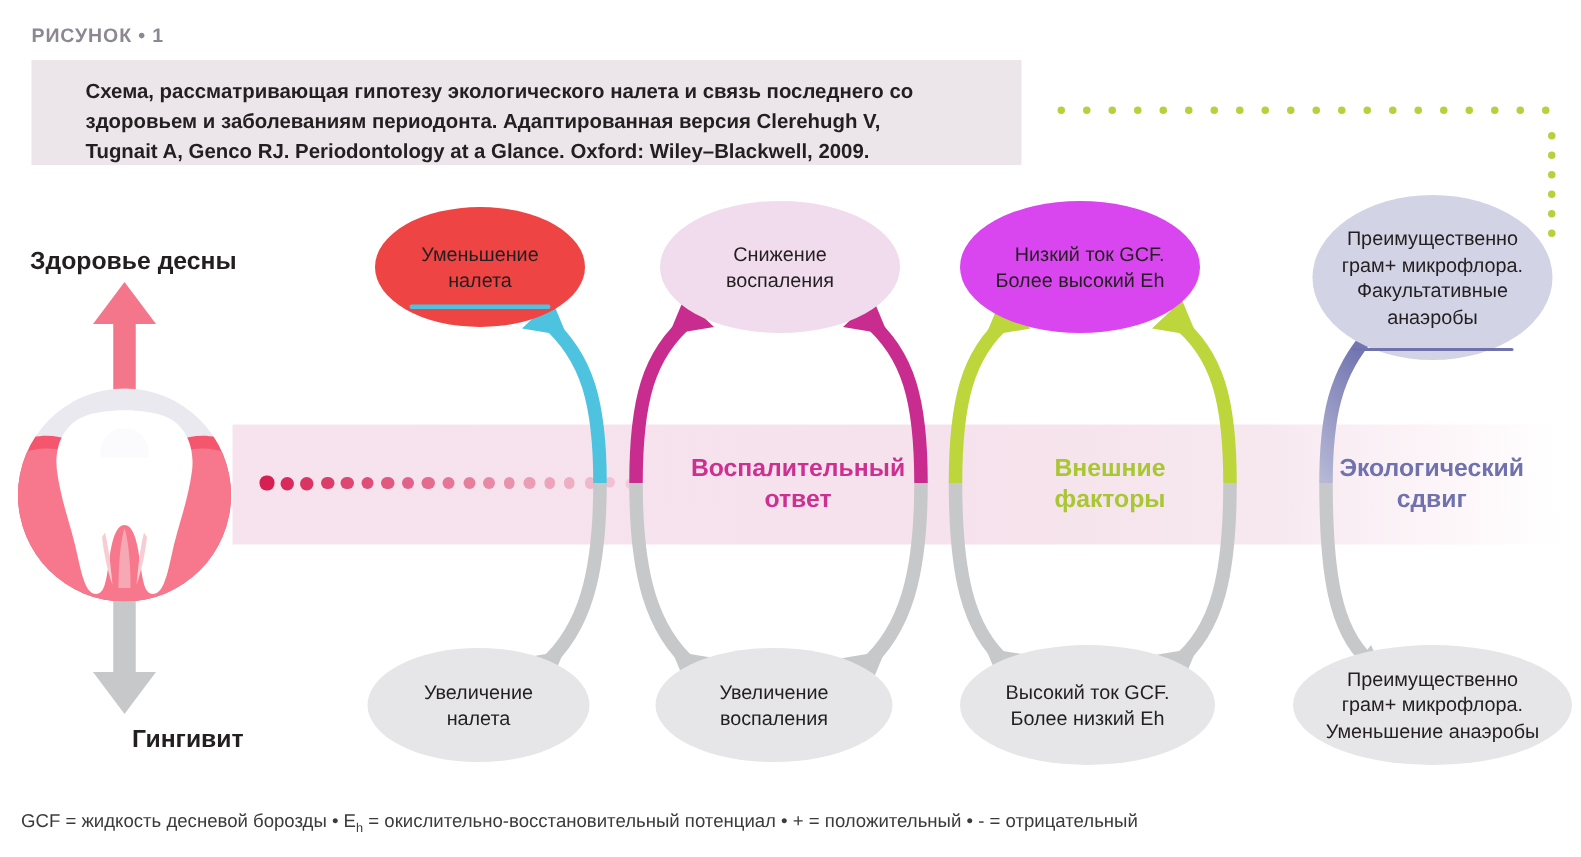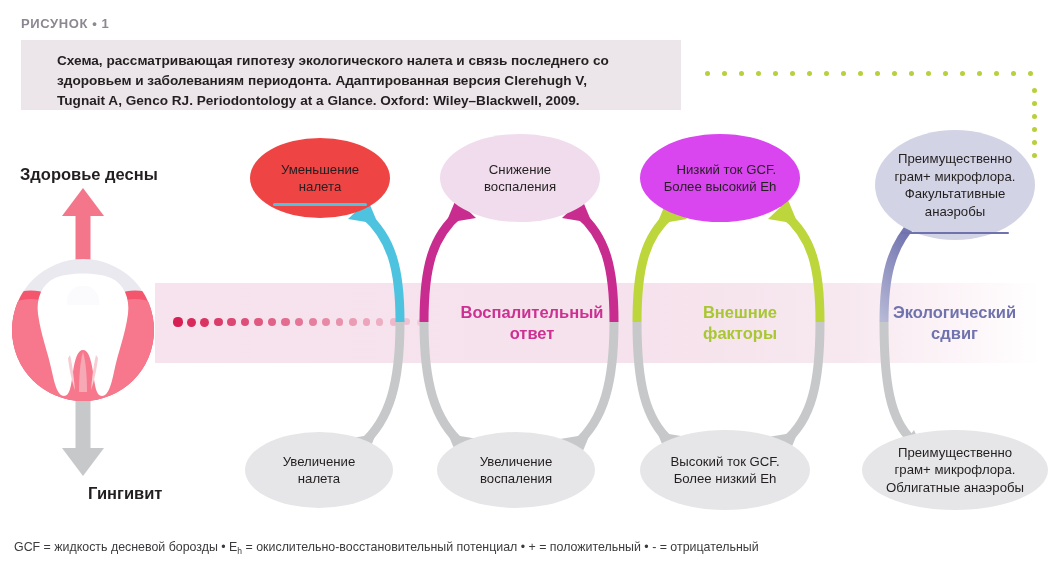--- a/index.html
+++ b/index.html
@@ -304,21 +304,21 @@
     <div class="etext">
       <span>Высокий ток GCF.</span><br>
       <span>Более низкий Eh</span>
     </div>
   </div>
 
   <div class="ellipse" id="e-bot-4">
     <div class="etext">
       <span>Преимущественно</span><br>
       <span>грам+ микрофлора.</span><br>
-      <span>Облигатные анаэробы</span>
+      <span>Уменьшение анаэробы</span>
     </div>
   </div>
 
   <div id="footer">
     <span>GCF = жидкость десневой борозды • E</span><sub>h</sub><span> = окислительно-восстановительный потенциал • + = положительный • - = отрицательный</span>
   </div>
 
 </div>
 
 </body></html>

